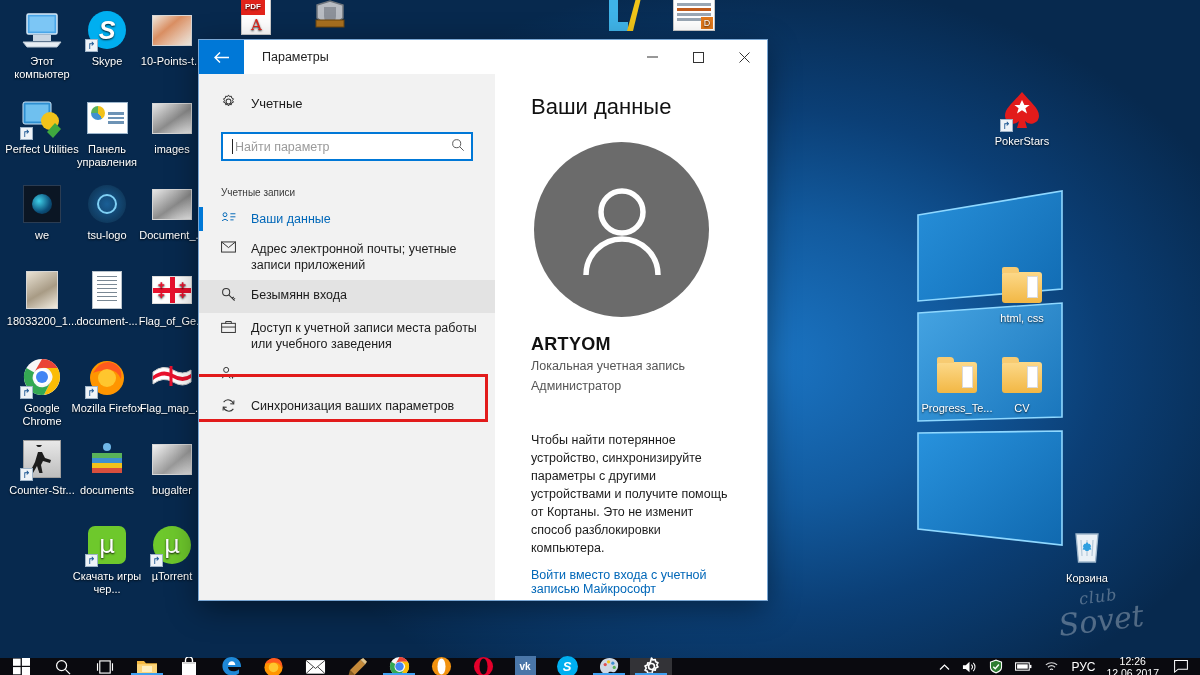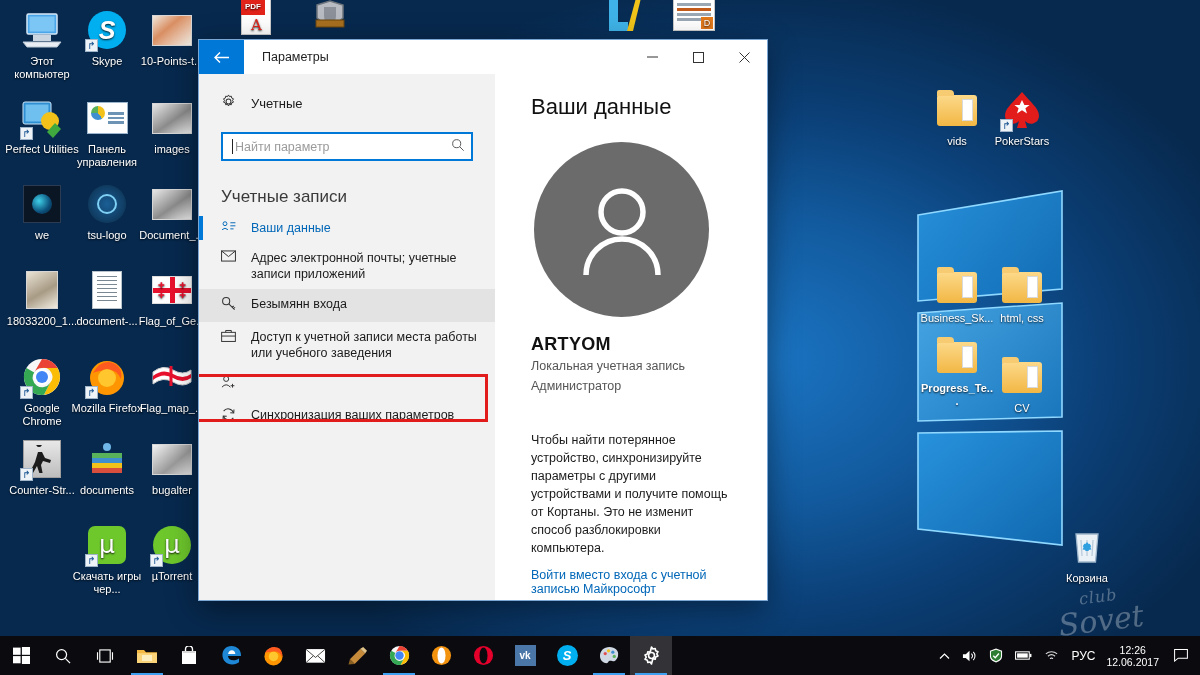--- a/index.html
+++ b/index.html
@@ -146,21 +146,21 @@
   .search-box input {
     flex: 1; border: 0; outline: none;
     font-family: "Liberation Sans", sans-serif;
     font-size: 12.5px; color: #14532d; background: transparent;
   }
   .search-box input::placeholder { color: #9b9b9b; }
   .search-box .mg { color: #555; font-size: 13px; }
 
   .group-title {
     padding: 26px 0 6px 22px;
-    font-size: 17px; color: #3a3a3a;
+    font-size: 10px; color: #3a3a3a;
   }
   .nav-item {
     display: flex; align-items: flex-start;
     padding: 7px 14px 7px 22px;
     font-size: 12.5px; color: #1b1b1b;
     line-height: 16px;
     position: relative; cursor: pointer;
   }
   .nav-item .ic {
     width: 30px; flex: 0 0 30px;
@@ -202,21 +202,21 @@
   }
   .ms-link {
     display: block; margin-top: 11px;
     font-size: 12.5px; color: #0067b8; text-decoration: none; cursor: pointer;
   }
   .sec-title { margin-top: 33px; font-size: 17px; color: #111; margin-left: 29px; }
 
   
   #taskbar {
     position: absolute; left: 0; bottom: 0;
-    width: 1200px; height: 39px;
+    width: 1200px; height: 17px;
     background: #0a0a0f;
     display: flex; align-items: stretch;
     z-index: 50;
   }
   .tb-btn {
     width: 42px; display: flex; align-items: center; justify-content: center;
     color: #fff; font-size: 15px; cursor: pointer; position: relative;
   }
   .tb-btn.active { background: rgba(255,255,255,.17); }
   .tb-btn.active:after, .tb-btn.running:after {
@@ -503,49 +503,37 @@
   </div>
 
   <div class="dicon" style="left:135px; top:523px;">
     <div class="gl">
       <div style="width:38px;height:38px;border-radius:50%;background:#6ec82c;color:#fff;font-size:25px;display:flex;align-items:center;justify-content:center;font-family:'DejaVu Sans',sans-serif;">µ</div>
       <div class="shortcut-arrow">↱</div>
     </div>
     <span class="lbl">µTorrent</span>
   </div>
 
-  <div class="dicon" style="left:920px; top:88px;">
-    <div class="gl">
-        <div class="folder"></div>
-      </div>
-    <span class="lbl">vids</span>
-  </div>
   <div class="dicon" style="left:985px; top:88px;">
     <div class="gl">
       <svg width="38" height="40" viewBox="0 0 38 40">
         <path d="M19 2 C10 13 2 18 2 26 a8 8 0 0 0 14 5 l-2 7 h10 l-2 -7 a8 8 0 0 0 14 -5 c0 -8 -8 -13 -17 -24 Z" fill="#e21b1b"></path>
         <path d="M19 10 l2.4 5 h5.2 l-4.2 3.2 l1.6 5.2 l-5 -3.2 l-5 3.2 l1.6 -5.2 l-4.2 -3.2 h5.2 Z" fill="#fff"></path>
       </svg>
       <div class="shortcut-arrow">↱</div>
     </div>
     <span class="lbl">PokerStars</span>
   </div>
-  <div class="dicon" style="left:920px; top:265px;">
+  <div class="dicon" style="left:985px; top:265px;">
     <div class="gl">
         <div class="folder"></div>
       </div>
-    <span class="lbl">Business_Sk...</span>
-  </div>
-  <div class="dicon" style="left:985px; top:265px;">
-    <div class="gl">
-        <div class="folder"></div>
-      </div>
     <span class="lbl">html, css</span>
   </div>
-  <div class="dicon" style="left:920px; top:335px;font-weight:bold;">
+  <div class="dicon" style="left:920px; top:355px;">
     <div class="gl">
         <div class="folder"></div>
       </div>
     <span class="lbl">Progress_Te...</span>
   </div>
   <div class="dicon" style="left:985px; top:355px;">
     <div class="gl">
         <div class="folder"></div>
       </div>
     <span class="lbl">CV</span>

